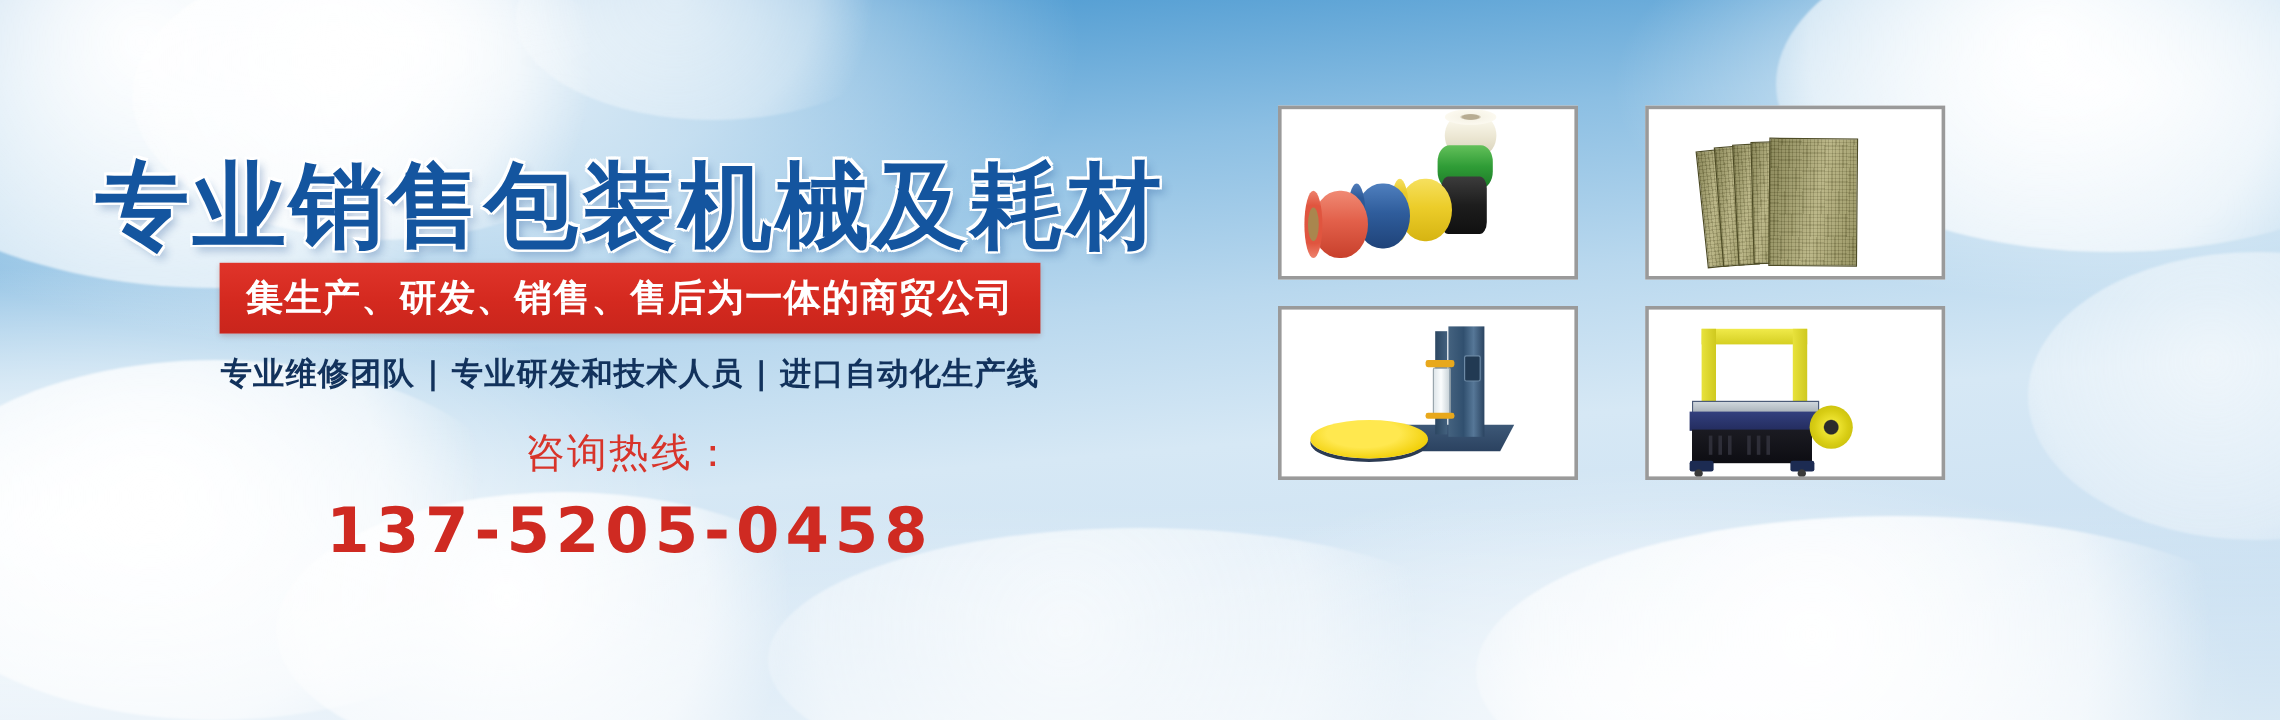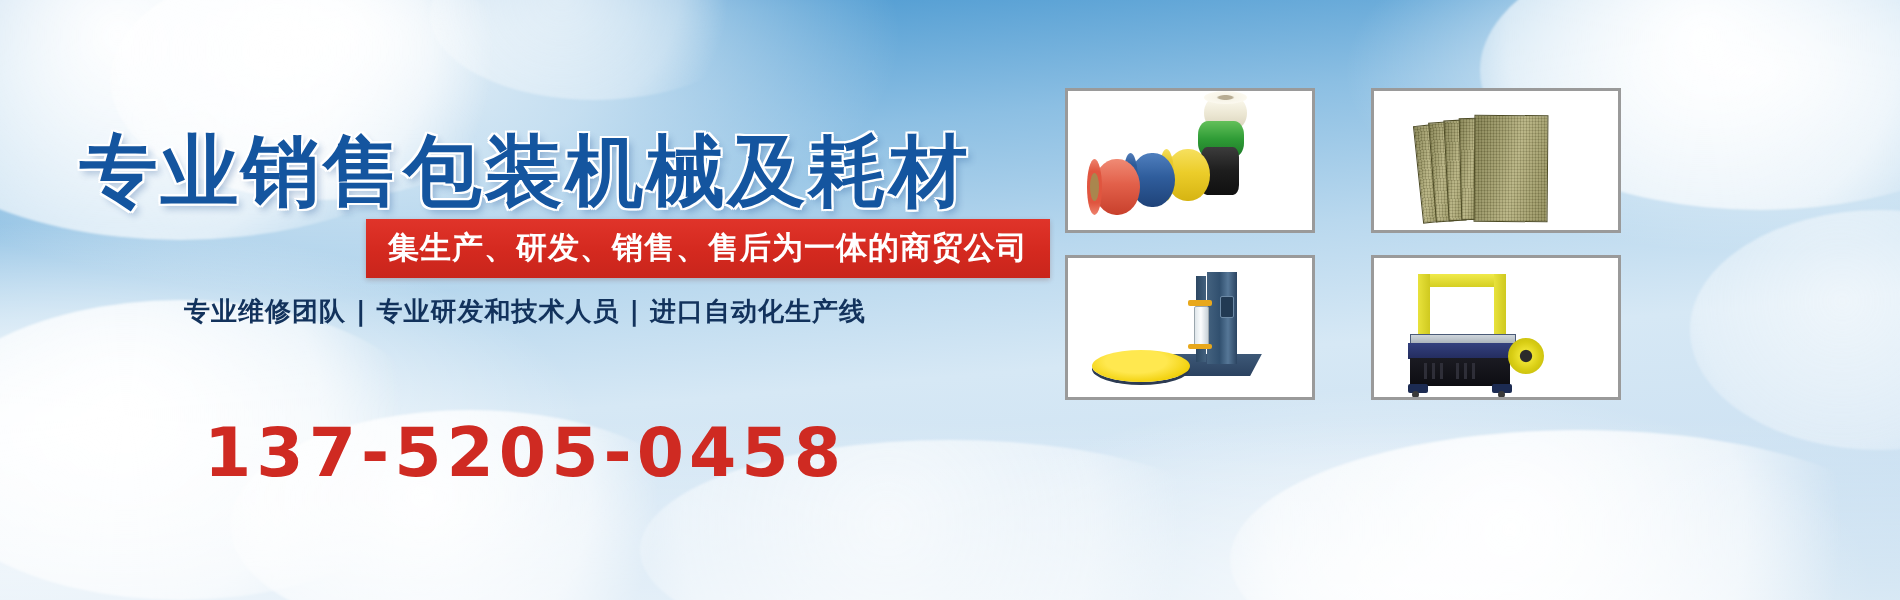--- a/index.html
+++ b/index.html
@@ -69,21 +69,21 @@
       2px 0 0 #ffffff, -2px 0 0 #ffffff, 0 2px 0 #ffffff, 0 -2px 0 #ffffff,
       2px 2px 0 #ffffff, -2px 2px 0 #ffffff, 2px -2px 0 #ffffff, -2px -2px 0 #ffffff,
       4px 5px 7px rgba(20,70,140,0.30);
     white-space: nowrap;
   }
 
   .red-band-wrap {
     position: absolute;
     left: 0; right: 0;
     top: 219px;
-    text-align: right;
+    text-align: center;
   }
   .red-band {
     display: inline-block;
     background: linear-gradient(180deg, #e0342a 0%, #d4291f 55%, #c9251c 100%);
     color: #ffffff;
     font-size: 31px;
     font-weight: bold;
     letter-spacing: 1px;
     padding: 8px 22px 9px 22px;
     white-space: nowrap;
@@ -111,21 +111,21 @@
     color: #d8342a;
     letter-spacing: 2px;
     white-space: nowrap;
   }
 
   .hotline-number {
     position: absolute;
     left: 0; right: 0;
     top: 413px;
     text-align: center;
-    font-size: 68px;
+    font-size: 52px;
     font-weight: bold;
     color: #cf2a22;
     letter-spacing: 5px;
     white-space: nowrap;
   }
 
   
   .photo-grid {
     position: absolute;
     left: 1065px;
@@ -299,20 +299,21 @@
   <div class="text-col">
 
     <div class="headline">专业销售包装机械及耗材</div>
 
     <div class="red-band-wrap">
       <span class="red-band">集生产、研发、销售、售后为一体的商贸公司</span>
     </div>
 
     <div class="sub-line">专业维修团队 | 专业研发和技术人员 | 进口自动化生产线</div>
 
+    <div class="hotline-label">咨询热线：</div>
 
     <div class="hotline-number">137-5205-0458</div>
   </div>
 
   <div class="photo-grid">
 
     <div class="photo">
       <div class="stage">
         <div class="roll r-wht">
             <div class="top"></div>

